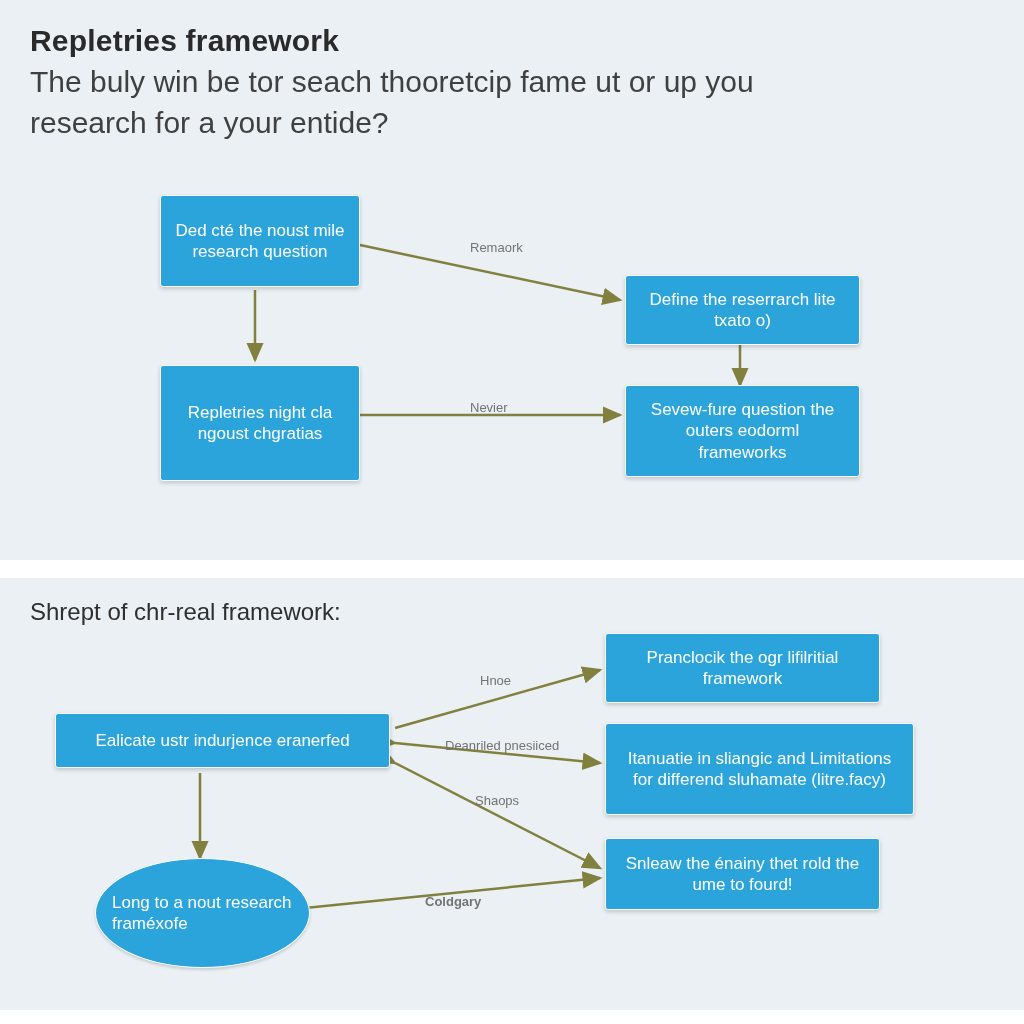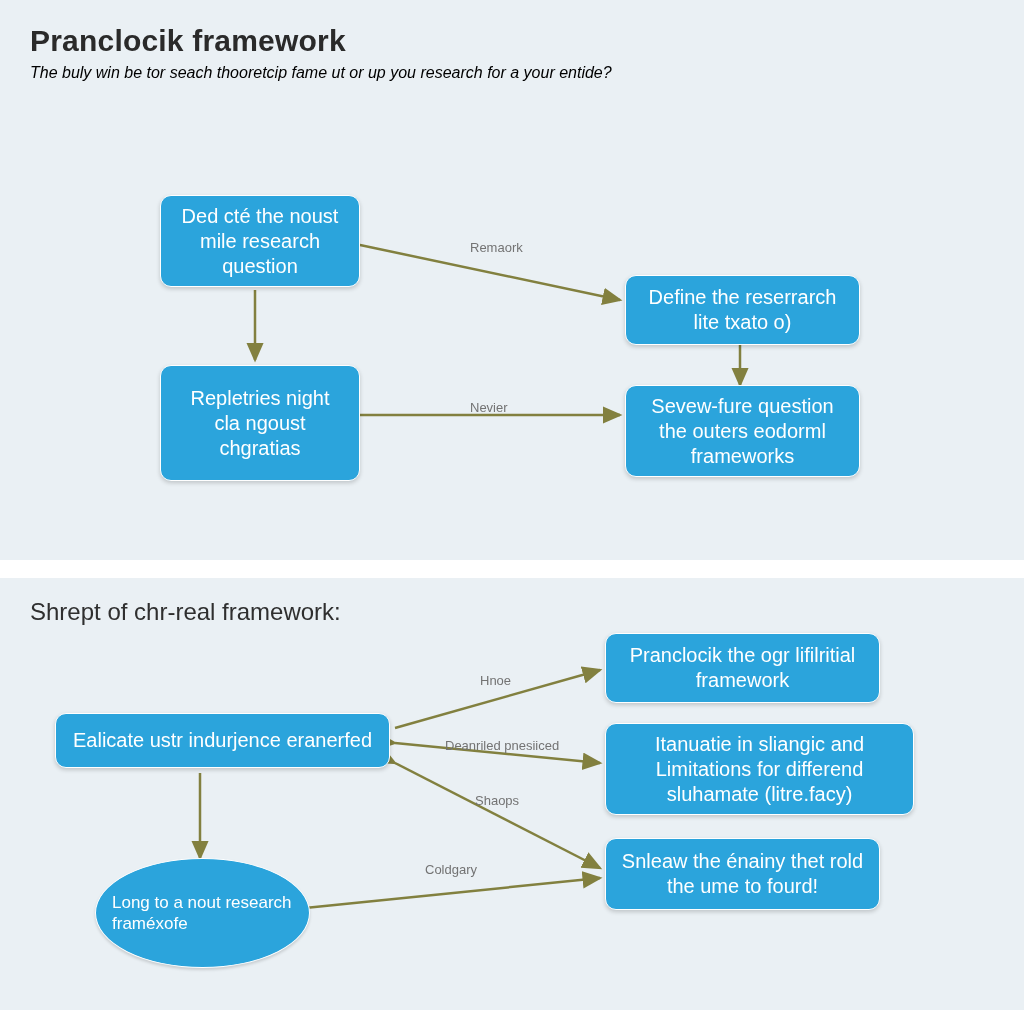--- a/index.html
+++ b/index.html
@@ -28,43 +28,42 @@
   }
   h1.title {
     margin: 0 0 4px 0;
     font-size: 30px;
     font-weight: 700;
     color: #2a2a2a;
     letter-spacing: 0.2px;
   }
   .subtitle {
     margin: 0;
-    font-size: 16px;
-    font-style: italic;
-    color: #000000;
+    font-size: 30px;
+    color: #404040;
     line-height: 1.35;
     max-width: 760px;
   }
   .section-label {
     margin: 0 0 10px 0;
     font-size: 24px;
     color: #2f2f2f;
   }
   .box {
     position: absolute;
     background: #2ba4dc;
     color: #fff;
     border: 1px solid #ffffff;
     box-shadow: 0 2px 4px rgba(0,0,0,0.18);
-    border-radius: 11px;
+    border-radius: 3px;
     display: flex;
     align-items: center;
     justify-content: center;
     text-align: center;
-    font-size: 20px;
+    font-size: 17px;
     line-height: 1.25;
     padding: 8px 14px;
     box-sizing: border-box;
   }
   .ellipse {
     position: absolute;
     background: #2ba4dc;
     color: #fff;
     border: 1px solid #ffffff;
     box-shadow: 0 2px 3px rgba(0,0,0,0.15);
@@ -88,21 +87,21 @@
     font-size: 13px;
     color: #737373;
     background: transparent;
     white-space: nowrap;
   }
 </style>
 </head>
 <body>
 
 <div class="panel panel-top">
-  <h1 class="title">Pranclocik framework</h1>
+  <h1 class="title">Repletries framework</h1>
   <p class="subtitle">The buly win be tor seach thooretcip fame ut or up you research for a your entide?</p>
 
   <svg class="arrows" width="1024" height="560">
     <defs>
       <marker id="ah" markerWidth="10" markerHeight="10" refX="7" refY="3.5" orient="auto">
         <polygon points="0 0, 8 3.5, 0 7" fill="#82803f"></polygon>
       </marker>
     </defs>
 
     <line x1="255" y1="290" x2="255" y2="360" stroke="#82803f" stroke-width="2.5" marker-end="url(#ah)"></line>
@@ -147,14 +146,14 @@
   <div class="box" style="left:55px;  top:135px; width:335px; height:55px;">Ealicate ustr indurjence eranerfed</div>
   <div class="box" style="left:605px; top:55px;  width:275px; height:70px;">Pranclocik the ogr lifilritial framework</div>
   <div class="box" style="left:605px; top:145px; width:309px; height:92px;">Itanuatie in sliangic and Limitations for differend sluhamate (litre.facy)</div>
   <div class="box" style="left:605px; top:260px; width:275px; height:72px;">Snleaw the énainy thet rold the ume to fourd!</div>
 
   <div class="ellipse" style="left:95px; top:280px; width:215px; height:110px;">Long to a nout research framéxofe</div>
 
   <span class="edge-label" style="left:480px; top:95px;">Hnoe</span>
   <span class="edge-label" style="left:445px; top:160px;">Deanriled pnesiiced</span>
   <span class="edge-label" style="left:475px; top:215px;">Shaops</span>
-  <span class="edge-label" style="left:425px; top:284px;">Coldgary</span>
+  <span class="edge-label" style="left:425px; top:316px;font-weight:bold;">Coldgary</span>
 </div>
 
 </body></html>

